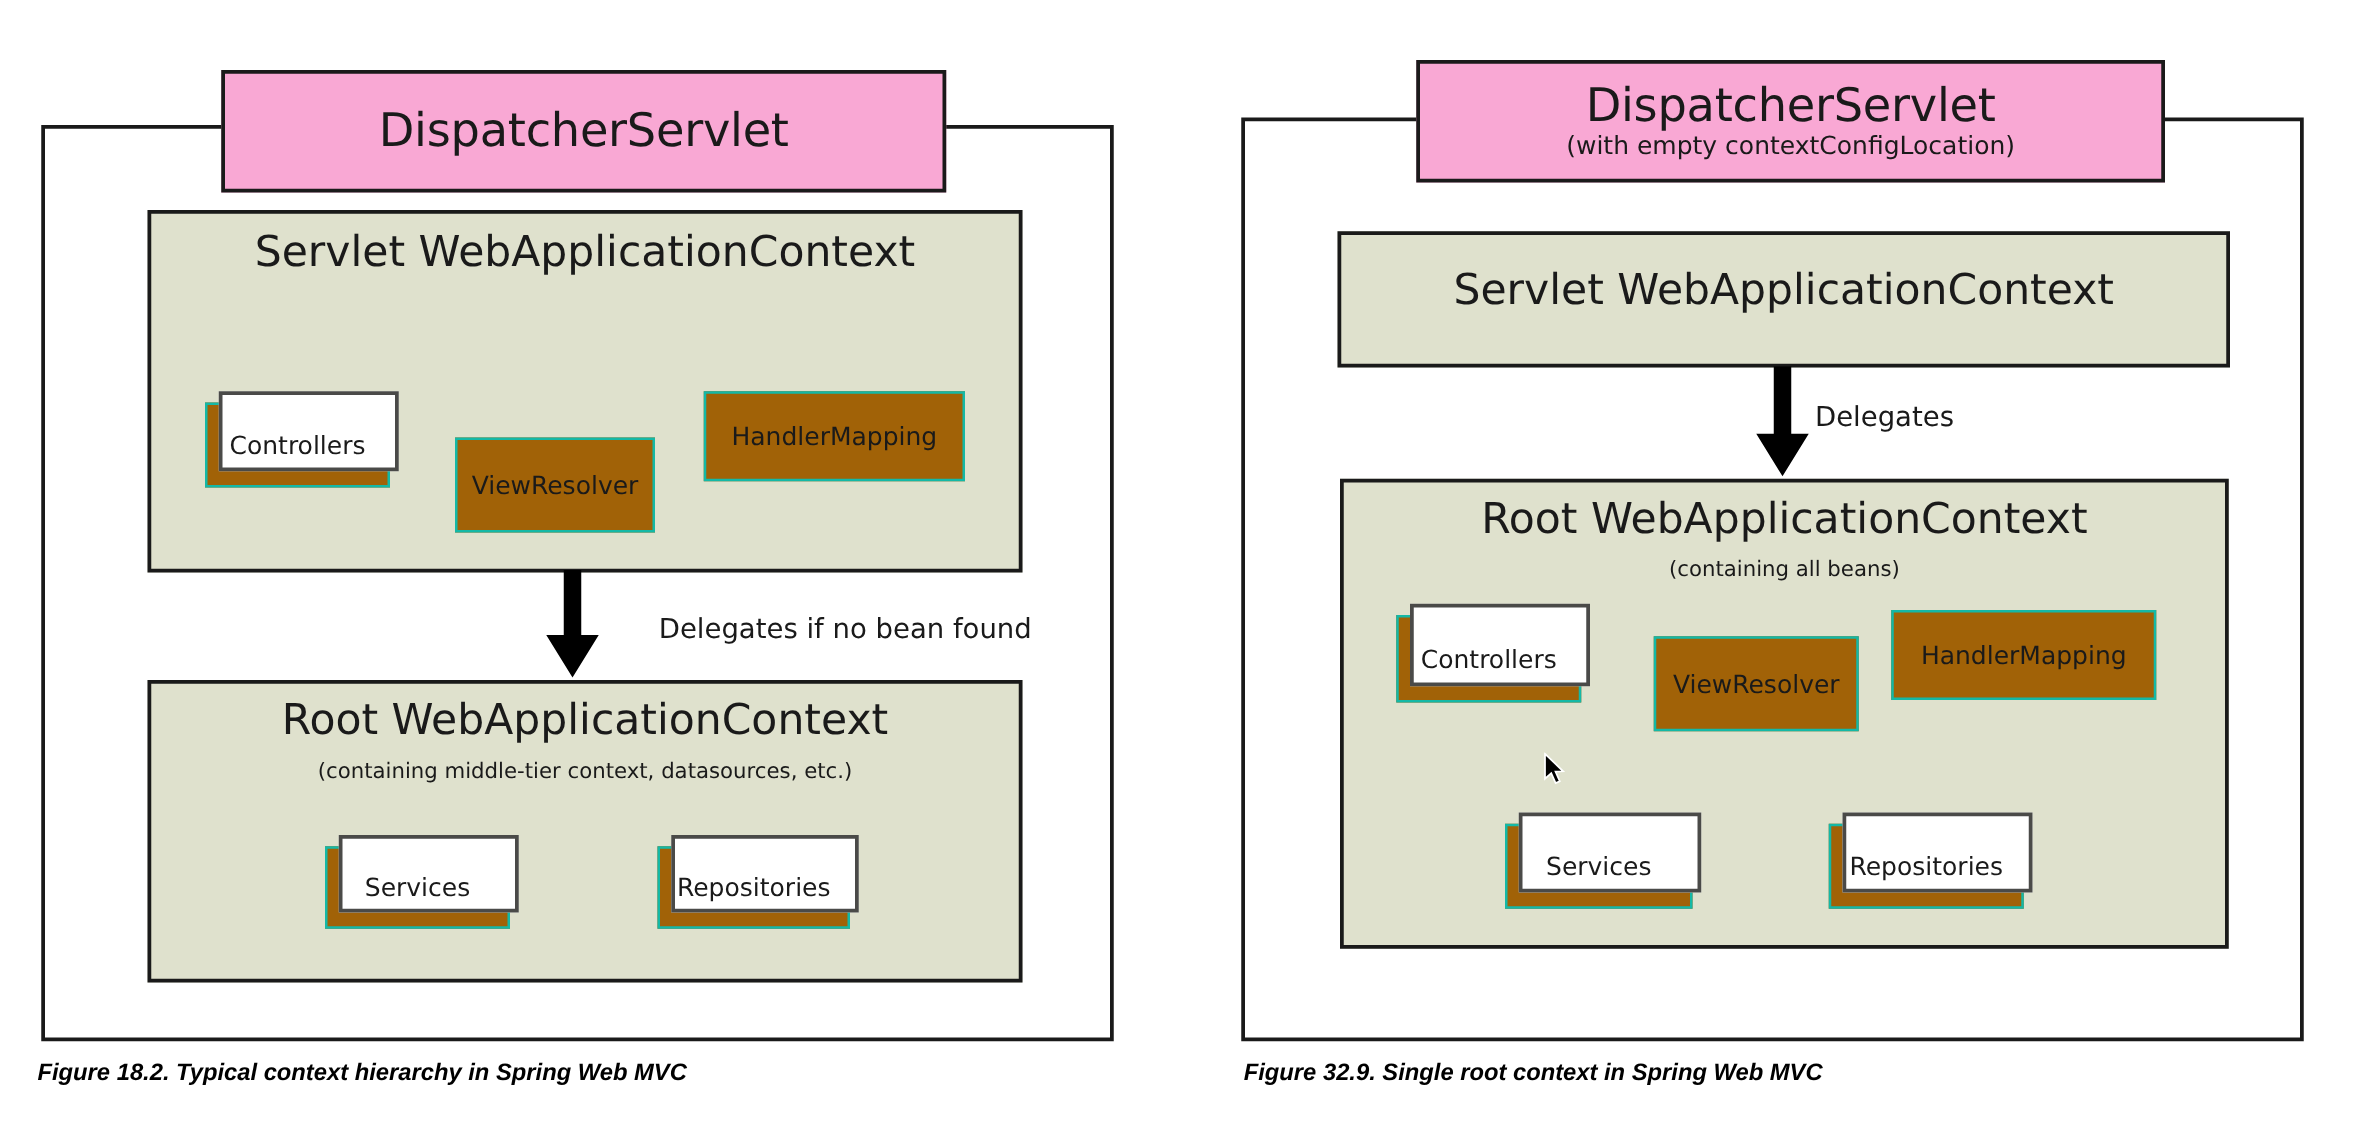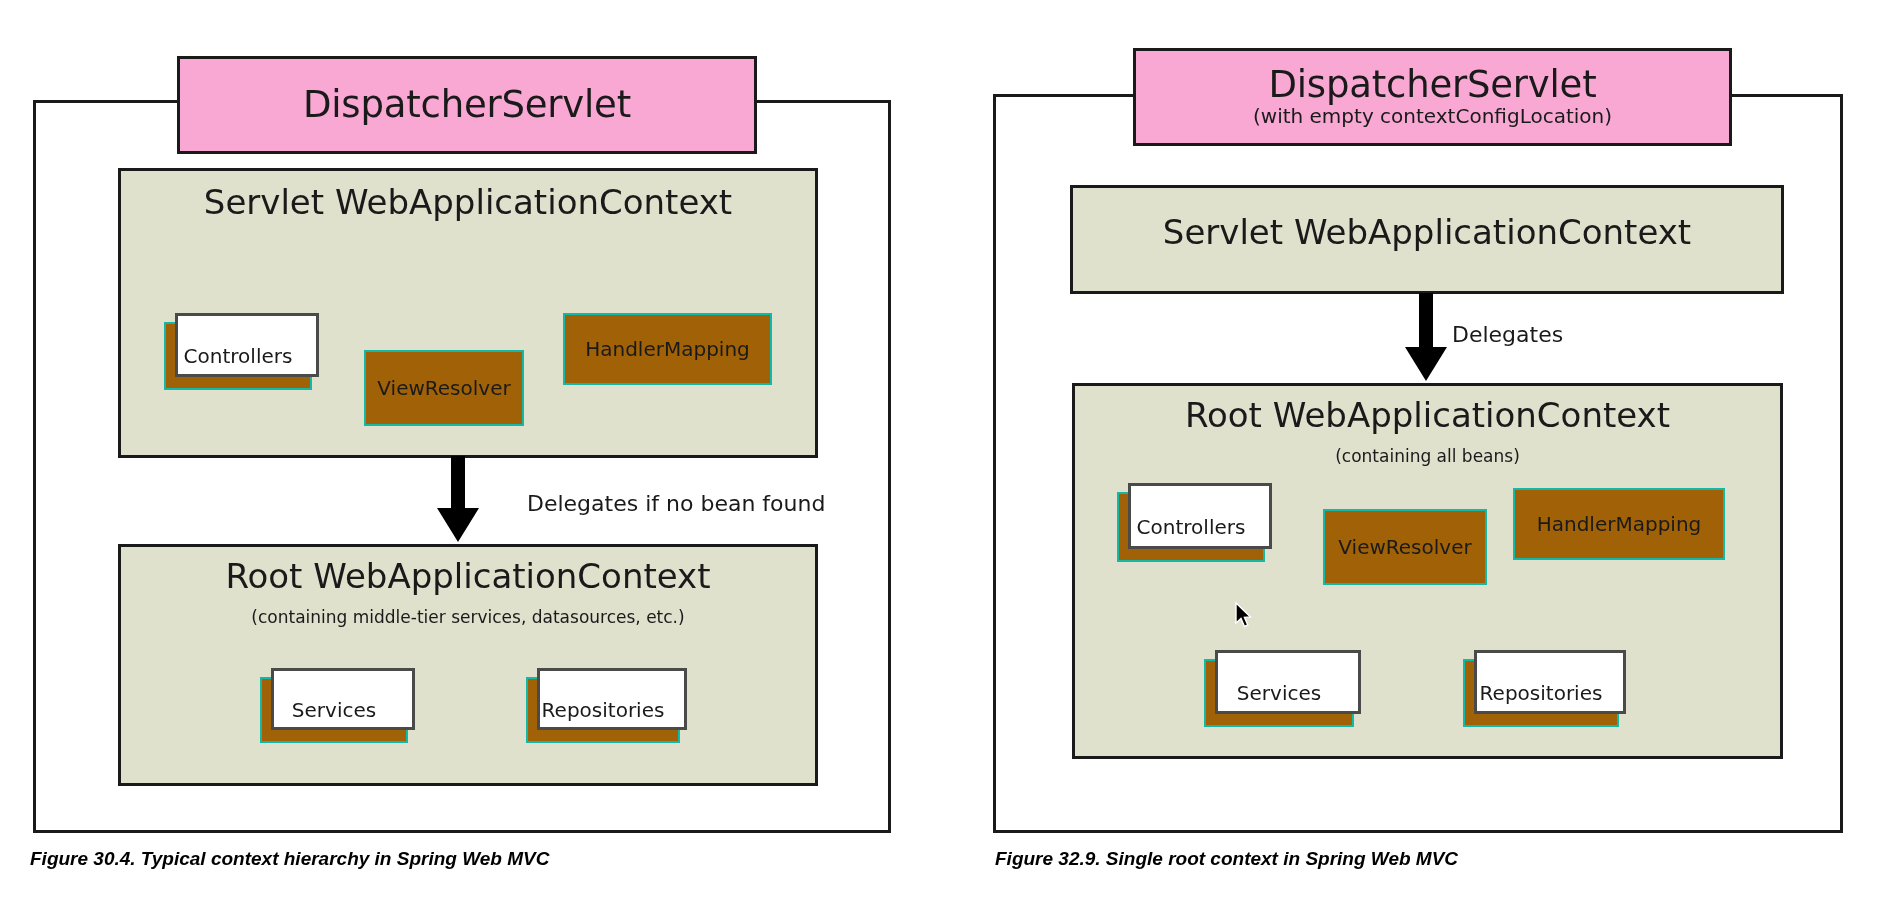--- a/index.html
+++ b/index.html
@@ -165,32 +165,32 @@
     <span>HandlerMapping</span>
   </div>
 
   <svg class="arrow" style="left:428px; top:456px; width:60px; height:88px;" viewBox="0 0 60 88">
     <path d="M23 0 H37 V52 H51 L30 86 L9 52 H23 Z" fill="#000000"></path>
   </svg>
   <div class="arrow-label" style="left:483px; top:491px;margin-left:44px;">Delegates if no bean found</div>
 
   <div class="context-box" style="left:118px; top:544px; width:700px; height:242px;">
     <div class="context-title" style="top:12px;">Root WebApplicationContext</div>
-    <div class="context-sub" style="top:60px;">(containing middle-tier services, datasources, etc.)</div>
+    <div class="context-sub" style="top:60px;">(containing middle-tier context, datasources, etc.)</div>
   </div>
 
   <div class="bean stacked" style="left:260px; top:677px; width:148px; height:66px;">
     <span>Services</span>
   </div>
 
   <div class="bean stacked" style="left:526px; top:677px; width:154px; height:66px;">
     <span>Repositories</span>
   </div>
 
-  <div class="caption" style="left:30px; top:848px;">Figure 30.4. Typical context hierarchy in Spring Web MVC</div>
+  <div class="caption" style="left:30px; top:848px;">Figure 18.2. Typical context hierarchy in Spring Web MVC</div>
 
   <div class="outer-frame" style="left:993px; top:94px; width:850px; height:739px;"></div>
 
   <div class="header-box" style="left:1133px; top:48px; width:599px; height:98px;">
     <div class="header-title">DispatcherServlet</div>
     <div class="header-sub">(with empty contextConfigLocation)</div>
   </div>
 
   <div class="context-box" style="left:1070px; top:185px; width:714px; height:109px;">
     <div class="context-title" style="top:27px;">Servlet WebApplicationContext</div>

